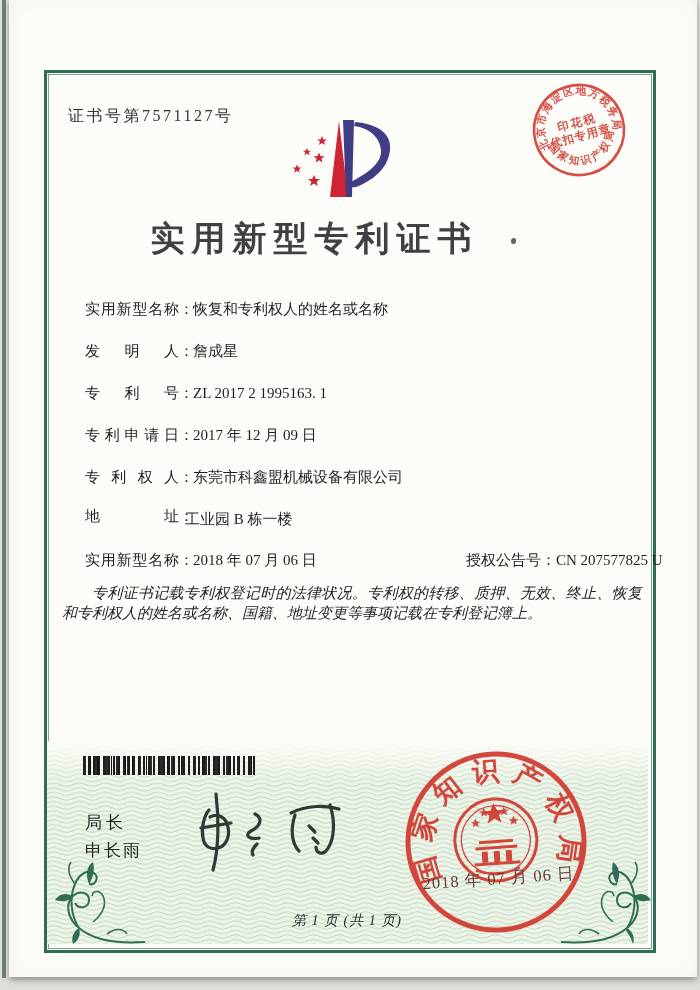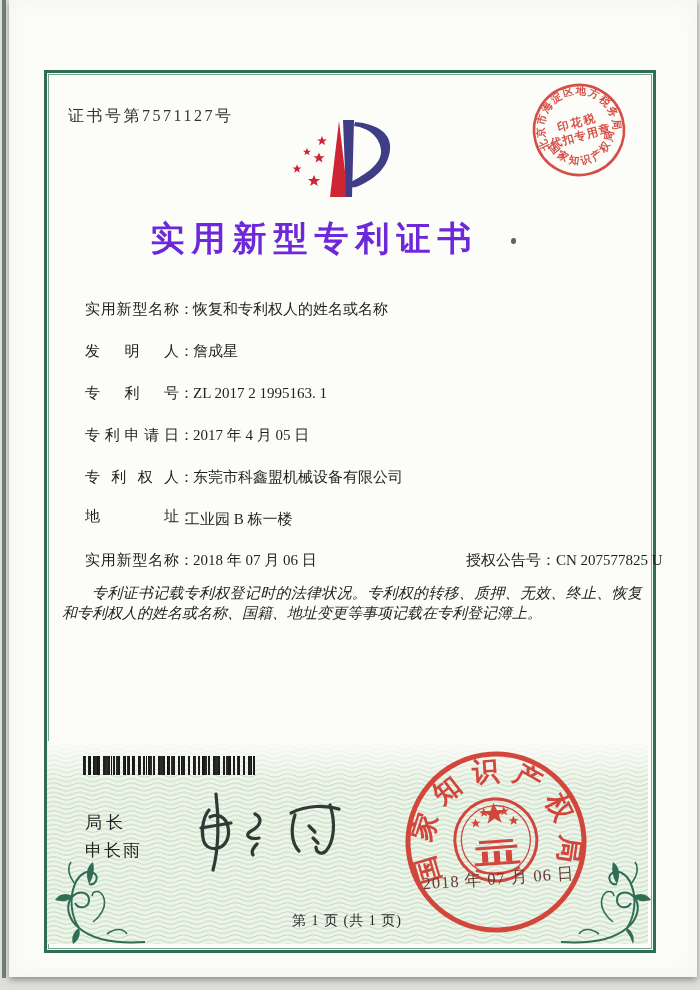--- a/index.html
+++ b/index.html
@@ -15,21 +15,21 @@
     box-shadow:0 3px 6px rgba(0,0,0,.35), inset 0 0 25px rgba(120,120,100,.06);
   }
   .frame{position:absolute;left:35px;top:70px;width:606px;height:877px;border:3px solid #2f6e55;}
   .frame-inner{position:absolute;left:1px;top:1px;right:1px;bottom:1px;border:1px solid #7aa68c;}
 
   .cert-no{position:absolute;left:59px;top:106px;font-size:16px;letter-spacing:2.5px;color:#333;}
 
   .logo{position:absolute;left:276px;top:110px;}
   .title{
     position:absolute;left:35px;top:216px;width:534px;text-align:center;
-    font-size:34px;font-weight:bold;color:#6d28d9;letter-spacing:7px;padding-left:7px;box-sizing:border-box;
+    font-size:34px;font-weight:bold;color:#404040;letter-spacing:7px;padding-left:7px;box-sizing:border-box;
   }
   .ink-smudge{position:absolute;left:502px;top:238px;width:5px;height:6px;background:#3d3d3d;border-radius:60% 40% 50% 50%;opacity:.8;}
 
   .tax-stamp{position:absolute;left:512px;top:72px;opacity:.88;}
 
   .fields{position:absolute;left:0;top:0;font-size:15px;color:#1f1f1f;}
   .row{position:absolute;left:76px;white-space:nowrap;}
   .flabel{display:inline-block;width:94px;text-align:justify;text-align-last:justify;}
   .fcolon{display:inline-block;width:14px;}
   .addr-val{position:absolute;left:176px;top:507px;width:470px;line-height:25.5px;white-space:normal;}
@@ -54,21 +54,21 @@
   }
   .sig-title{position:absolute;left:76px;top:811px;font-size:17px;letter-spacing:4px;color:#222;font-family:"Liberation Sans","DejaVu Sans",sans-serif;text-align:center;}
   .sig-name{position:absolute;left:76px;top:839px;font-size:17px;letter-spacing:2px;color:#222;font-family:Liberation Serif, serif;}
   .signature-svg{position:absolute;left:170px;top:786px;}
 
   .gov-seal{position:absolute;left:391px;top:748px;opacity:.92;}
 
   .flourish-left{position:absolute;left:36px;top:858px;}
   .flourish-right{position:absolute;left:548px;top:858px;transform:scaleX(-1);}
 
-  .footer{position:absolute;left:35px;top:912px;width:606px;text-align:center;font-size:14px;color:#2a2a2a;letter-spacing:1px;}
+  .footer{position:absolute;left:35px;top:912px;width:606px;text-align:center;font-size:14px;color:#2a2a2a;letter-spacing:1px;font-style:italic;}
 </style>
 </head>
 <body>
 
 <div class="scan-edge-left"></div>
 
 <div class="paper">
 
   <div class="frame">
     <div class="frame-inner"></div>
@@ -161,21 +161,21 @@
     <div class="row" style="top:300px">
       <span class="flabel">实用新型名称</span><span class="fcolon">：</span><span>恢复和专利权人的姓名或名称</span>
     </div>
     <div class="row" style="top:342px">
       <span class="flabel">发明人</span><span class="fcolon">：</span><span>詹成星</span>
     </div>
     <div class="row" style="top:384px">
       <span class="flabel">专利号</span><span class="fcolon">：</span><span>ZL 2017 2 1995163. 1</span>
     </div>
     <div class="row" style="top:426px">
-      <span class="flabel">专利申请日</span><span class="fcolon">：</span><span>2017 年 4 月 05 日</span>
+      <span class="flabel">专利申请日</span><span class="fcolon">：</span><span>2017 年 12 月 09 日</span>
     </div>
     <div class="row" style="top:468px">
       <span class="flabel">专利权人</span><span class="fcolon">：</span><span>东莞市科鑫盟机械设备有限公司</span>
     </div>
     <div class="row" style="top:507px">
       <span class="flabel">地址</span><span class="fcolon">：</span>
     </div>
     <div class="addr-val">
       <div>工业园 B 栋一楼</div>
     </div>

